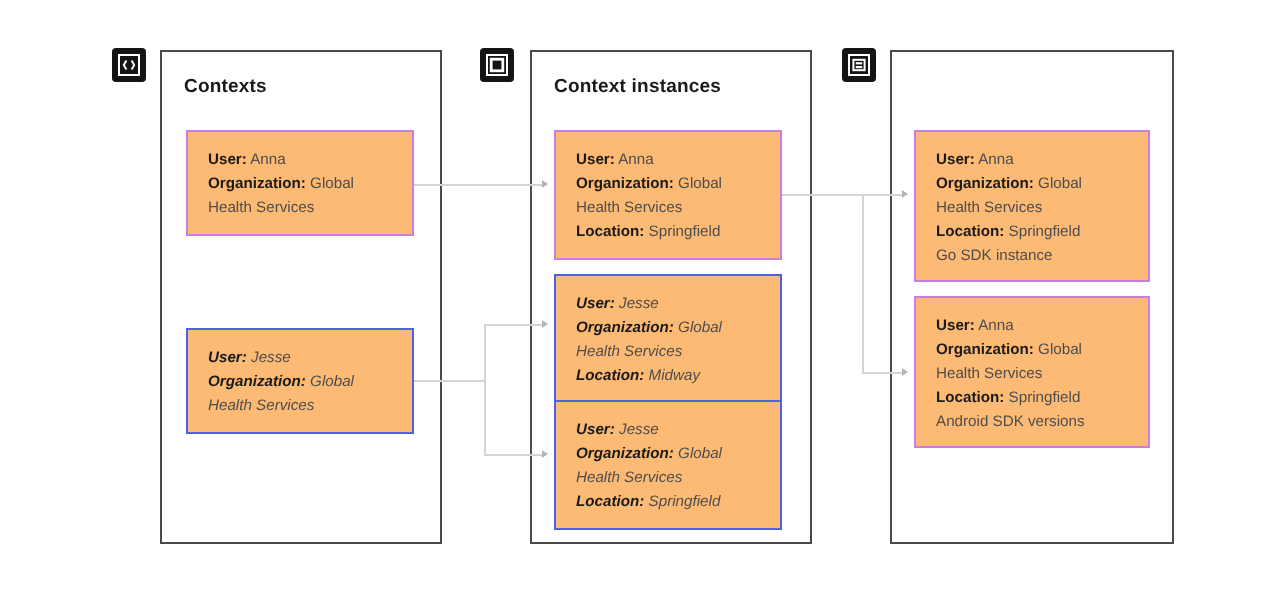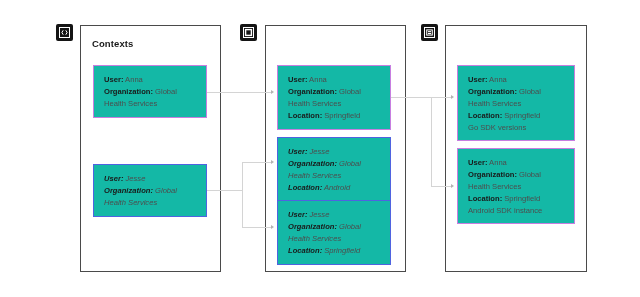--- a/index.html
+++ b/index.html
@@ -46,21 +46,21 @@
     align-items: center;
     justify-content: center;
     z-index: 5;
   }
   .tag-icon svg { display: block; }
 
   
   .card {
     position: absolute;
     box-sizing: border-box;
-    background: #14b8a6;
+    background: #fdba74;
     border: 1.2px solid #c77ee0;
     padding: 8px 9px 8px 10px;
   }
   .card.blue { border-color: #4f63e0; font-style: italic; }
 
   .card-line {
     font-size: 7.6px;
     line-height: 12.1px;
     color: #4d4d4d;
     white-space: nowrap;
@@ -125,20 +125,21 @@
   </div>
 
   <div class="tag-icon" style="left:240px; top:24px;">
     <svg width="11" height="11" viewBox="0 0 11 11" aria-hidden="true">
       <rect x="0.5" y="0.5" width="10" height="10" fill="none" stroke="#ffffff" stroke-width="1"></rect>
       <rect x="2.6" y="2.6" width="5.8" height="5.8" fill="none" stroke="#ffffff" stroke-width="1.4"></rect>
     </svg>
   </div>
 
   <div class="frame" style="left:265px; top:25px; width:141px; height:247px;"></div>
+  <div class="frame-title" style="left:277px; top:38px;">Context instances</div>
 
   <div class="card" style="left:277px; top:65px; width:114px; height:65px;">
     <div class="card-line">
       <b>User:</b><span> Anna</span>
     </div>
     <div class="card-line">
       <b>Organization:</b><span> Global</span>
     </div>
     <div class="card-line">Health Services</div>
     <div class="card-line">
@@ -148,21 +149,21 @@
 
   <div class="card blue" style="left:277px; top:137px; width:114px; height:65px;">
     <div class="card-line">
       <b>User:</b><span> Jesse</span>
     </div>
     <div class="card-line">
       <b>Organization:</b><span> Global</span>
     </div>
     <div class="card-line">Health Services</div>
     <div class="card-line">
-      <b>Location:</b><span> Android</span>
+      <b>Location:</b><span> Midway</span>
     </div>
   </div>
 
   <div class="card blue" style="left:277px; top:200px; width:114px; height:65px;">
     <div class="card-line">
       <b>User:</b><span> Jesse</span>
     </div>
     <div class="card-line">
       <b>Organization:</b><span> Global</span>
     </div>
@@ -187,35 +188,35 @@
     <div class="card-line">
       <b>User:</b><span> Anna</span>
     </div>
     <div class="card-line">
       <b>Organization:</b><span> Global</span>
     </div>
     <div class="card-line">Health Services</div>
     <div class="card-line">
       <b>Location:</b><span> Springfield</span>
     </div>
-    <div class="card-line">Go SDK versions</div>
+    <div class="card-line">Go SDK instance</div>
   </div>
 
   <div class="card" style="left:457px; top:148px; width:118px; height:76px;">
     <div class="card-line">
       <b>User:</b><span> Anna</span>
     </div>
     <div class="card-line">
       <b>Organization:</b><span> Global</span>
     </div>
     <div class="card-line">Health Services</div>
     <div class="card-line">
       <b>Location:</b><span> Springfield</span>
     </div>
-    <div class="card-line">Android SDK instance</div>
+    <div class="card-line">Android SDK versions</div>
   </div>
 
   <div class="conn-h" style="left:207px; top:92px; width:65px;"></div>
   <div class="arrow-head" style="left:271px; top:89.5px;"></div>
 
   <div class="conn-h" style="left:207px; top:190px; width:35px;"></div>
   <div class="conn-v" style="left:242px; top:162px; height:160px;"></div>
 
   <div class="conn-h" style="left:242px; top:162px; width:30px;"></div>
   <div class="arrow-head" style="left:271px; top:159.5px;"></div>

